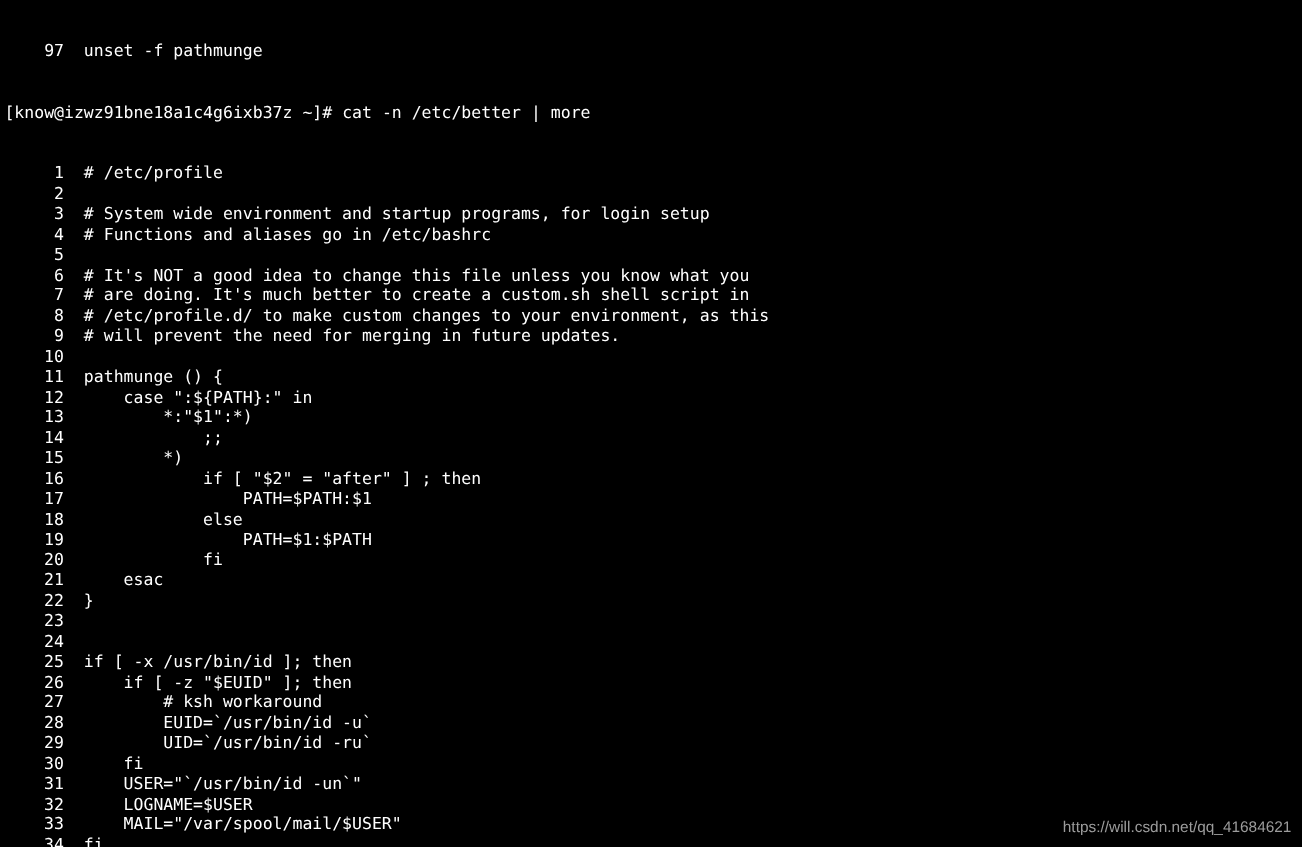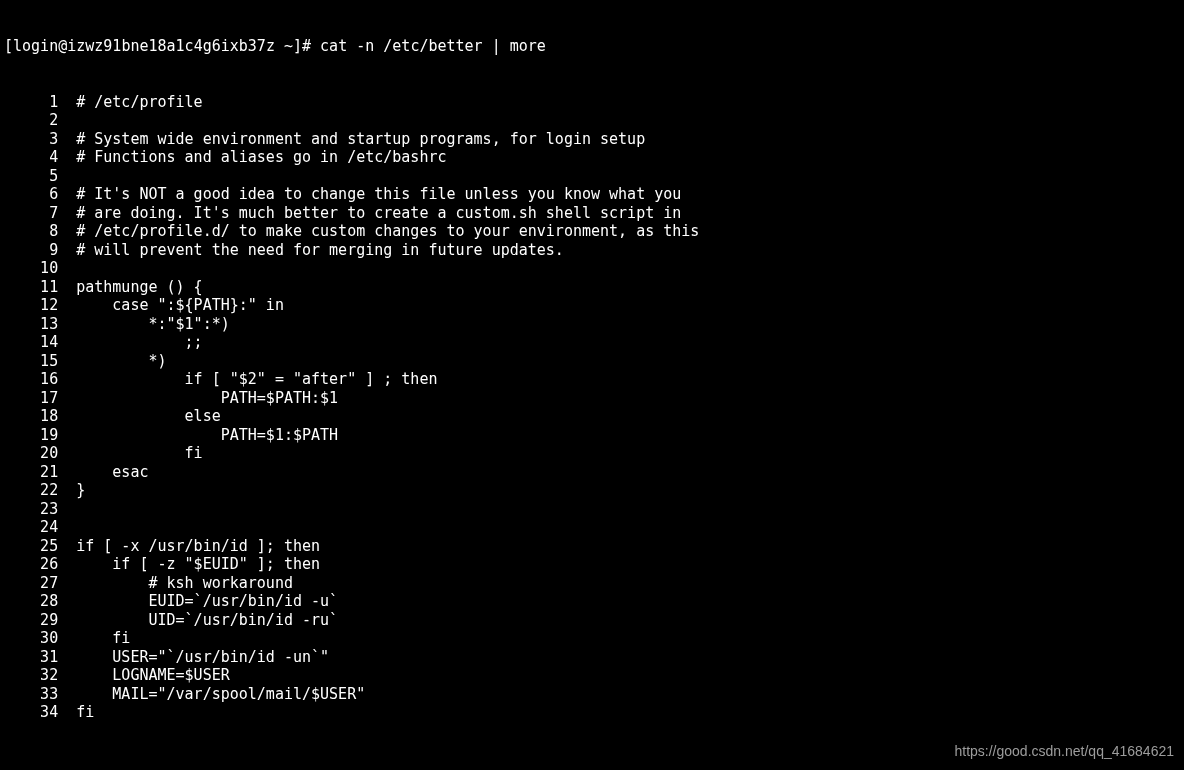--- a/index.html
+++ b/index.html
@@ -39,17 +39,18 @@
     color: #b8b8b8;
     font-family: Arial, sans-serif;
     font-size: 14px;
     opacity: 0.85;
   }
 </style>
 </head>
 <body>
 
 <div class="terminal">
-  <span class="line"><span>[login@izwz91bne18a1c4g6ixb37z ~]# </span><span>cat -n /etc/better | more</span></span>
+  <span class="line">    97  unset -f pathmunge</span>
+  <span class="line"><span>[know@izwz91bne18a1c4g6ixb37z ~]# </span><span>cat -n /etc/better | more</span></span>
   <div id="file-lines"><span class="line"><span class="num">1</span><span class="gap">  </span><span># /etc/profile</span></span><span class="line"><span class="num">2</span><span class="gap">  </span><span></span></span><span class="line"><span class="num">3</span><span class="gap">  </span><span># System wide environment and startup programs, for login setup</span></span><span class="line"><span class="num">4</span><span class="gap">  </span><span># Functions and aliases go in /etc/bashrc</span></span><span class="line"><span class="num">5</span><span class="gap">  </span><span></span></span><span class="line"><span class="num">6</span><span class="gap">  </span><span># It's NOT a good idea to change this file unless you know what you</span></span><span class="line"><span class="num">7</span><span class="gap">  </span><span># are doing. It's much better to create a custom.sh shell script in</span></span><span class="line"><span class="num">8</span><span class="gap">  </span><span># /etc/profile.d/ to make custom changes to your environment, as this</span></span><span class="line"><span class="num">9</span><span class="gap">  </span><span># will prevent the need for merging in future updates.</span></span><span class="line"><span class="num">10</span><span class="gap">  </span><span></span></span><span class="line"><span class="num">11</span><span class="gap">  </span><span>pathmunge () {</span></span><span class="line"><span class="num">12</span><span class="gap">  </span><span>    case ":${PATH}:" in</span></span><span class="line"><span class="num">13</span><span class="gap">  </span><span>        *:"$1":*)</span></span><span class="line"><span class="num">14</span><span class="gap">  </span><span>            ;;</span></span><span class="line"><span class="num">15</span><span class="gap">  </span><span>        *)</span></span><span class="line"><span class="num">16</span><span class="gap">  </span><span>            if [ "$2" = "after" ] ; then</span></span><span class="line"><span class="num">17</span><span class="gap">  </span><span>                PATH=$PATH:$1</span></span><span class="line"><span class="num">18</span><span class="gap">  </span><span>            else</span></span><span class="line"><span class="num">19</span><span class="gap">  </span><span>                PATH=$1:$PATH</span></span><span class="line"><span class="num">20</span><span class="gap">  </span><span>            fi</span></span><span class="line"><span class="num">21</span><span class="gap">  </span><span>    esac</span></span><span class="line"><span class="num">22</span><span class="gap">  </span><span>}</span></span><span class="line"><span class="num">23</span><span class="gap">  </span><span></span></span><span class="line"><span class="num">24</span><span class="gap">  </span><span></span></span><span class="line"><span class="num">25</span><span class="gap">  </span><span>if [ -x /usr/bin/id ]; then</span></span><span class="line"><span class="num">26</span><span class="gap">  </span><span>    if [ -z "$EUID" ]; then</span></span><span class="line"><span class="num">27</span><span class="gap">  </span><span>        # ksh workaround</span></span><span class="line"><span class="num">28</span><span class="gap">  </span><span>        EUID=`/usr/bin/id -u`</span></span><span class="line"><span class="num">29</span><span class="gap">  </span><span>        UID=`/usr/bin/id -ru`</span></span><span class="line"><span class="num">30</span><span class="gap">  </span><span>    fi</span></span><span class="line"><span class="num">31</span><span class="gap">  </span><span>    USER="`/usr/bin/id -un`"</span></span><span class="line"><span class="num">32</span><span class="gap">  </span><span>    LOGNAME=$USER</span></span><span class="line"><span class="num">33</span><span class="gap">  </span><span>    MAIL="/var/spool/mail/$USER"</span></span><span class="line"><span class="num">34</span><span class="gap">  </span><span>fi</span></span></div>
 </div>
 
-<div class="watermark">https://good.csdn.net/qq_41684621</div>
+<div class="watermark">https://will.csdn.net/qq_41684621</div>
 
 </body></html>

